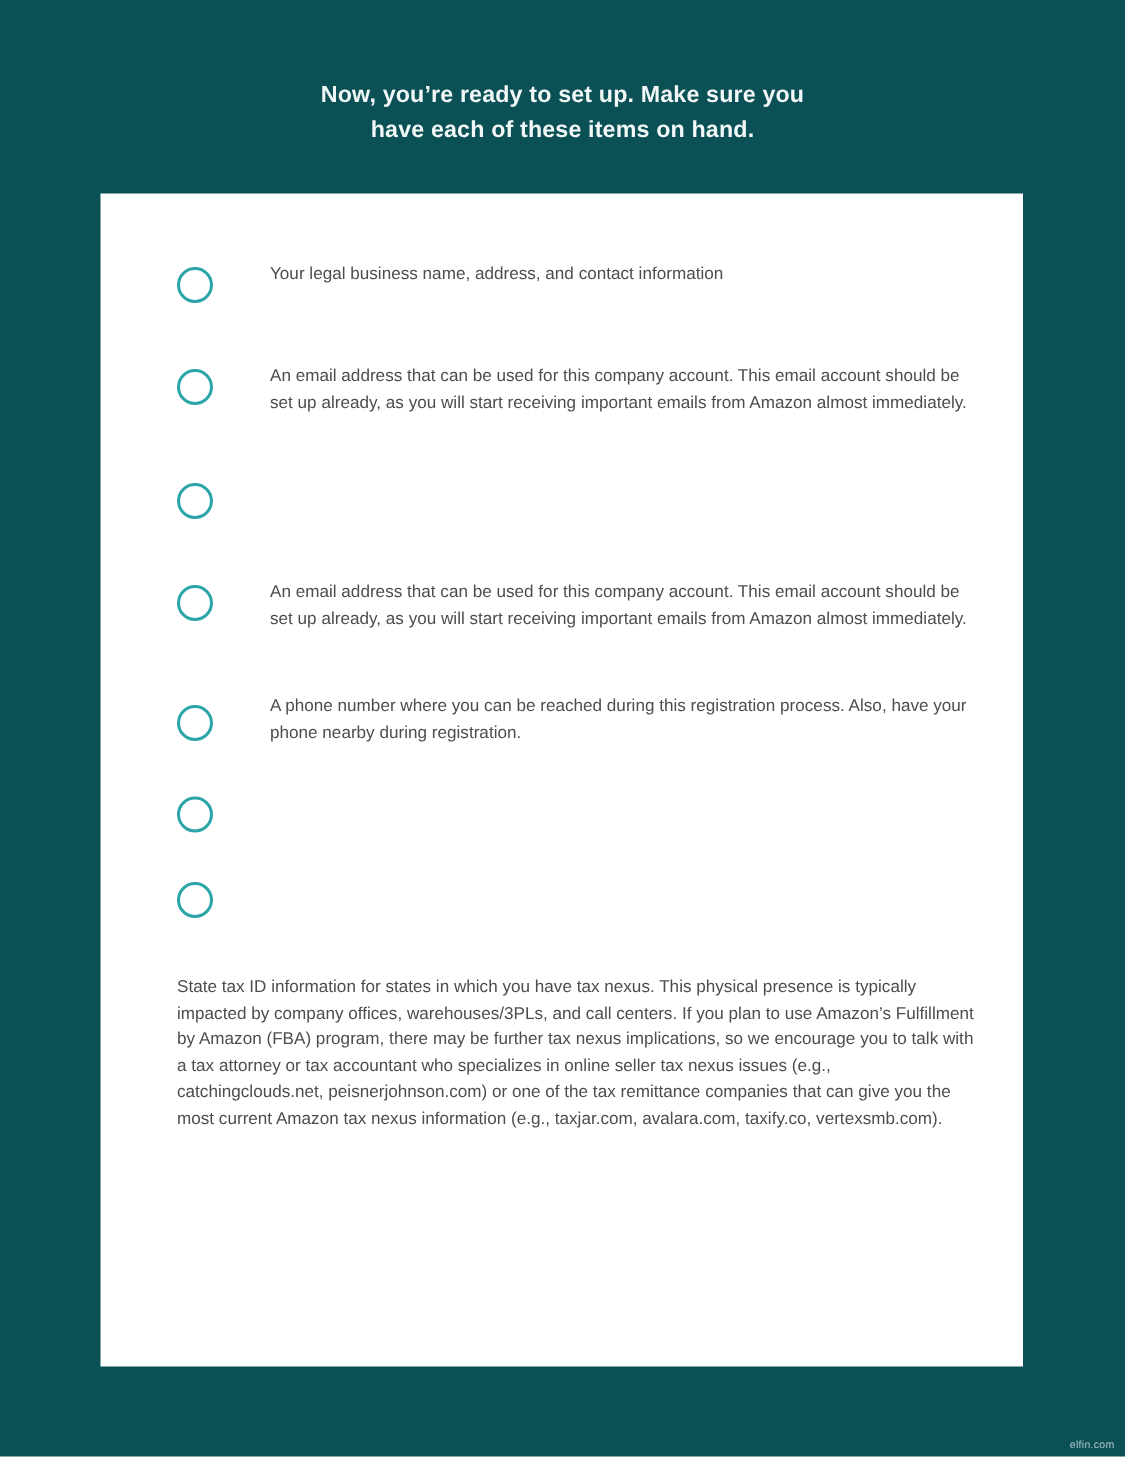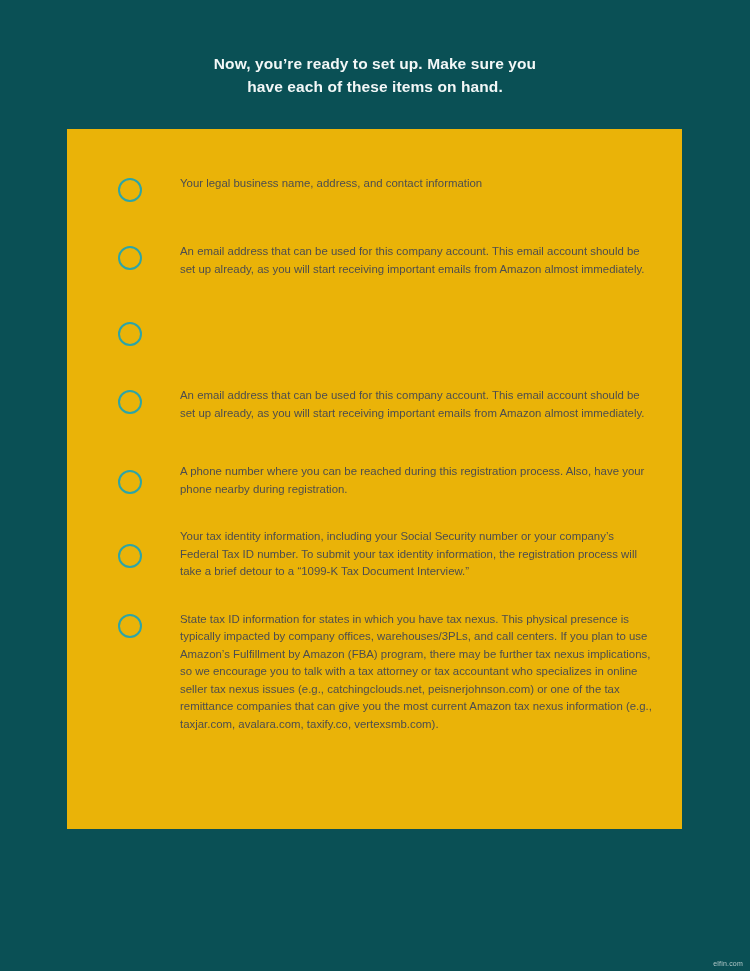--- a/index.html
+++ b/index.html
@@ -32,41 +32,42 @@
     font-size: 15.5px;
     line-height: 23px;
     letter-spacing: 0.1px;
     font-weight: 700;
   }
   .card {
     position: absolute;
     left: 67px;
     top: 129px;
     width: 615px;
-    height: 700px;
-    background: #eab308;
+    height: 782px;
+    background: #ffffff;
     box-sizing: border-box;
   }
   .checklist {
     position: absolute;
     left: 51px;
     top: 46px;
     width: 535px;
   }
   .check-item {
     display: flex;
     align-items: flex-start;
     margin-bottom: 41px;
   }
   .check-item.tight {
     margin-bottom: 30px;
     align-items: center;
   }
   .check-item:last-child {
     margin-bottom: 0;
+    flex-direction: column;
   }
   .circle-wrap {
     flex: 0 0 62px;
     display: flex;
     justify-content: flex-start;
     padding-top: 3px;
   }
   .circle {
     width: 24px;
     height: 24px;
@@ -138,21 +139,20 @@
         <div class="circle-wrap">
           <div class="circle"></div>
         </div>
         <div class="item-text">A phone number where you can be reached during this registration process. Also, have your phone nearby during registration.</div>
       </div>
 
       <div class="check-item tight">
         <div class="circle-wrap">
           <div class="circle"></div>
         </div>
-        <div class="item-text">Your tax identity information, including your Social Security number or your company’s Federal Tax ID number. To submit your tax identity information, the registration process will take a brief detour to a “1099-K Tax Document Interview.”</div>
       </div>
 
       <div class="check-item">
         <div class="circle-wrap">
           <div class="circle"></div>
         </div>
         <div class="item-text">State tax ID information for states in which you have tax nexus. This physical presence is typically impacted by company offices, warehouses/3PLs, and call centers. If you plan to use Amazon’s Fulfillment by Amazon (FBA) program, there may be further tax nexus implications, so we encourage you to talk with a tax attorney or tax accountant who specializes in online seller tax nexus issues (e.g., catchingclouds.net, peisnerjohnson.com) or one of the tax remittance companies that can give you the most current Amazon tax nexus information (e.g., taxjar.com, avalara.com, taxify.co, vertexsmb.com).</div>
       </div>
 
     </div>

